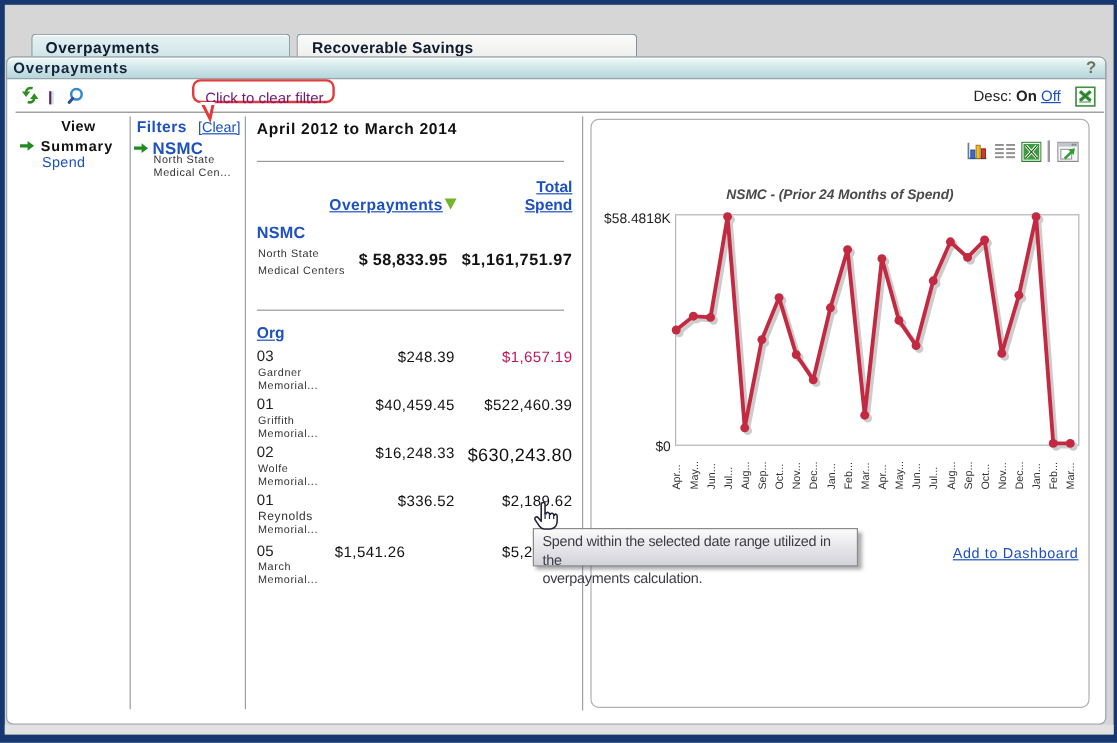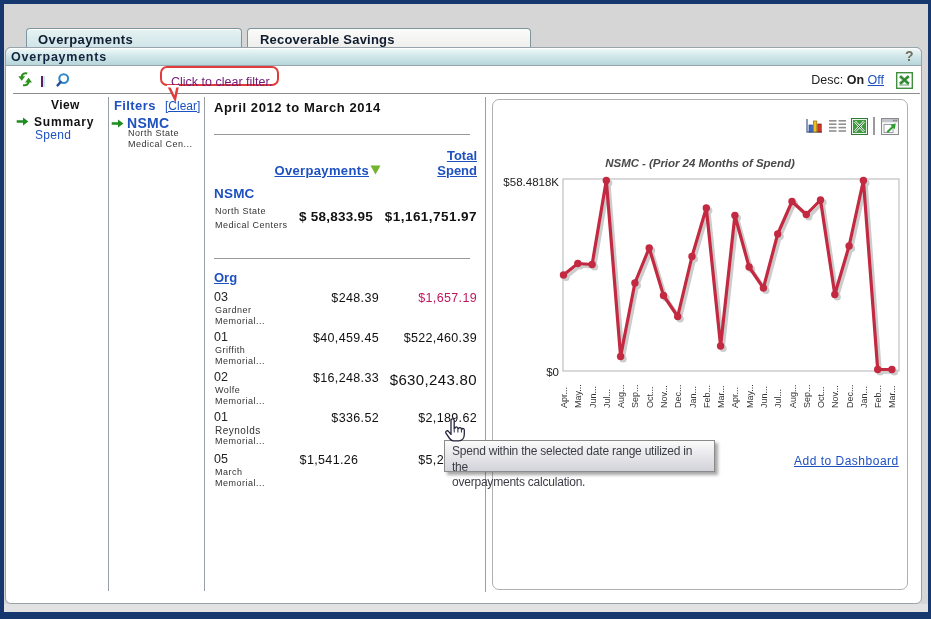--- a/index.html
+++ b/index.html
@@ -112,21 +112,21 @@
 
   <div class="abs" style="left:210px;top:405.5px;font-size:12.5px;color:#222;">01</div>
   <div class="abs" style="left:211px;top:420.5px;font-size:10px;color:#333;letter-spacing:0.5px;">Reynolds</div>
   <div class="abs" style="left:211px;top:431.5px;font-size:9px;color:#333;letter-spacing:0.5px;">Memorial...</div>
   <div class="abs" style="left:275px;top:406.5px;width:100px;text-align:right;font-size:12.5px;color:#111;letter-spacing:0.35px;">$336.52</div>
   <div class="abs" style="left:373px;top:406.5px;width:100px;text-align:right;font-size:12.5px;color:#111;letter-spacing:0.35px;">$2,189.62</div>
 
   <div class="abs" style="left:210px;top:447.5px;font-size:12.5px;color:#222;">05</div>
   <div class="abs" style="left:211px;top:462.5px;font-size:9px;color:#333;letter-spacing:0.5px;">March</div>
   <div class="abs" style="left:211px;top:473.5px;font-size:9px;color:#333;letter-spacing:0.5px;">Memorial...</div>
-  <div class="abs" style="left:275px;top:448.5px;width:100px;text-align:center;font-size:12.5px;color:#111;letter-spacing:0.35px;">$1,541.26</div>
+  <div class="abs" style="left:275px;top:448.5px;width:100px;text-align:left;font-size:12.5px;color:#111;letter-spacing:0.35px;">$1,541.26</div>
   <div class="abs" style="left:373px;top:448.5px;width:100px;text-align:right;font-size:12.5px;color:#111;letter-spacing:0.35px;">$5,241.26</div>
 
   <div class="abs" style="left:488px;top:95px;width:416px;height:491px;background:#fff;border:1px solid #b0b0b0;border-radius:7px;box-sizing:border-box;"></div>
 
   <svg class="abs" style="left:802px;top:114px;" width="18" height="17" viewBox="0 0 18 17">
     <path d="M1 1 L1 14 L16 14" stroke="#6a7a9a" stroke-width="1.5" fill="none"></path>
     <rect x="3" y="7" width="3.4" height="7" fill="#3a6cc8" stroke="#23448c" stroke-width="0.7"></rect>
     <rect x="7.4" y="3" width="3.4" height="11" fill="#f0c020" stroke="#8a6a10" stroke-width="0.7"></rect>
     <rect x="11.8" y="6" width="3.4" height="8" fill="#d03a28" stroke="#7c1c14" stroke-width="0.7"></rect>
   </svg>

